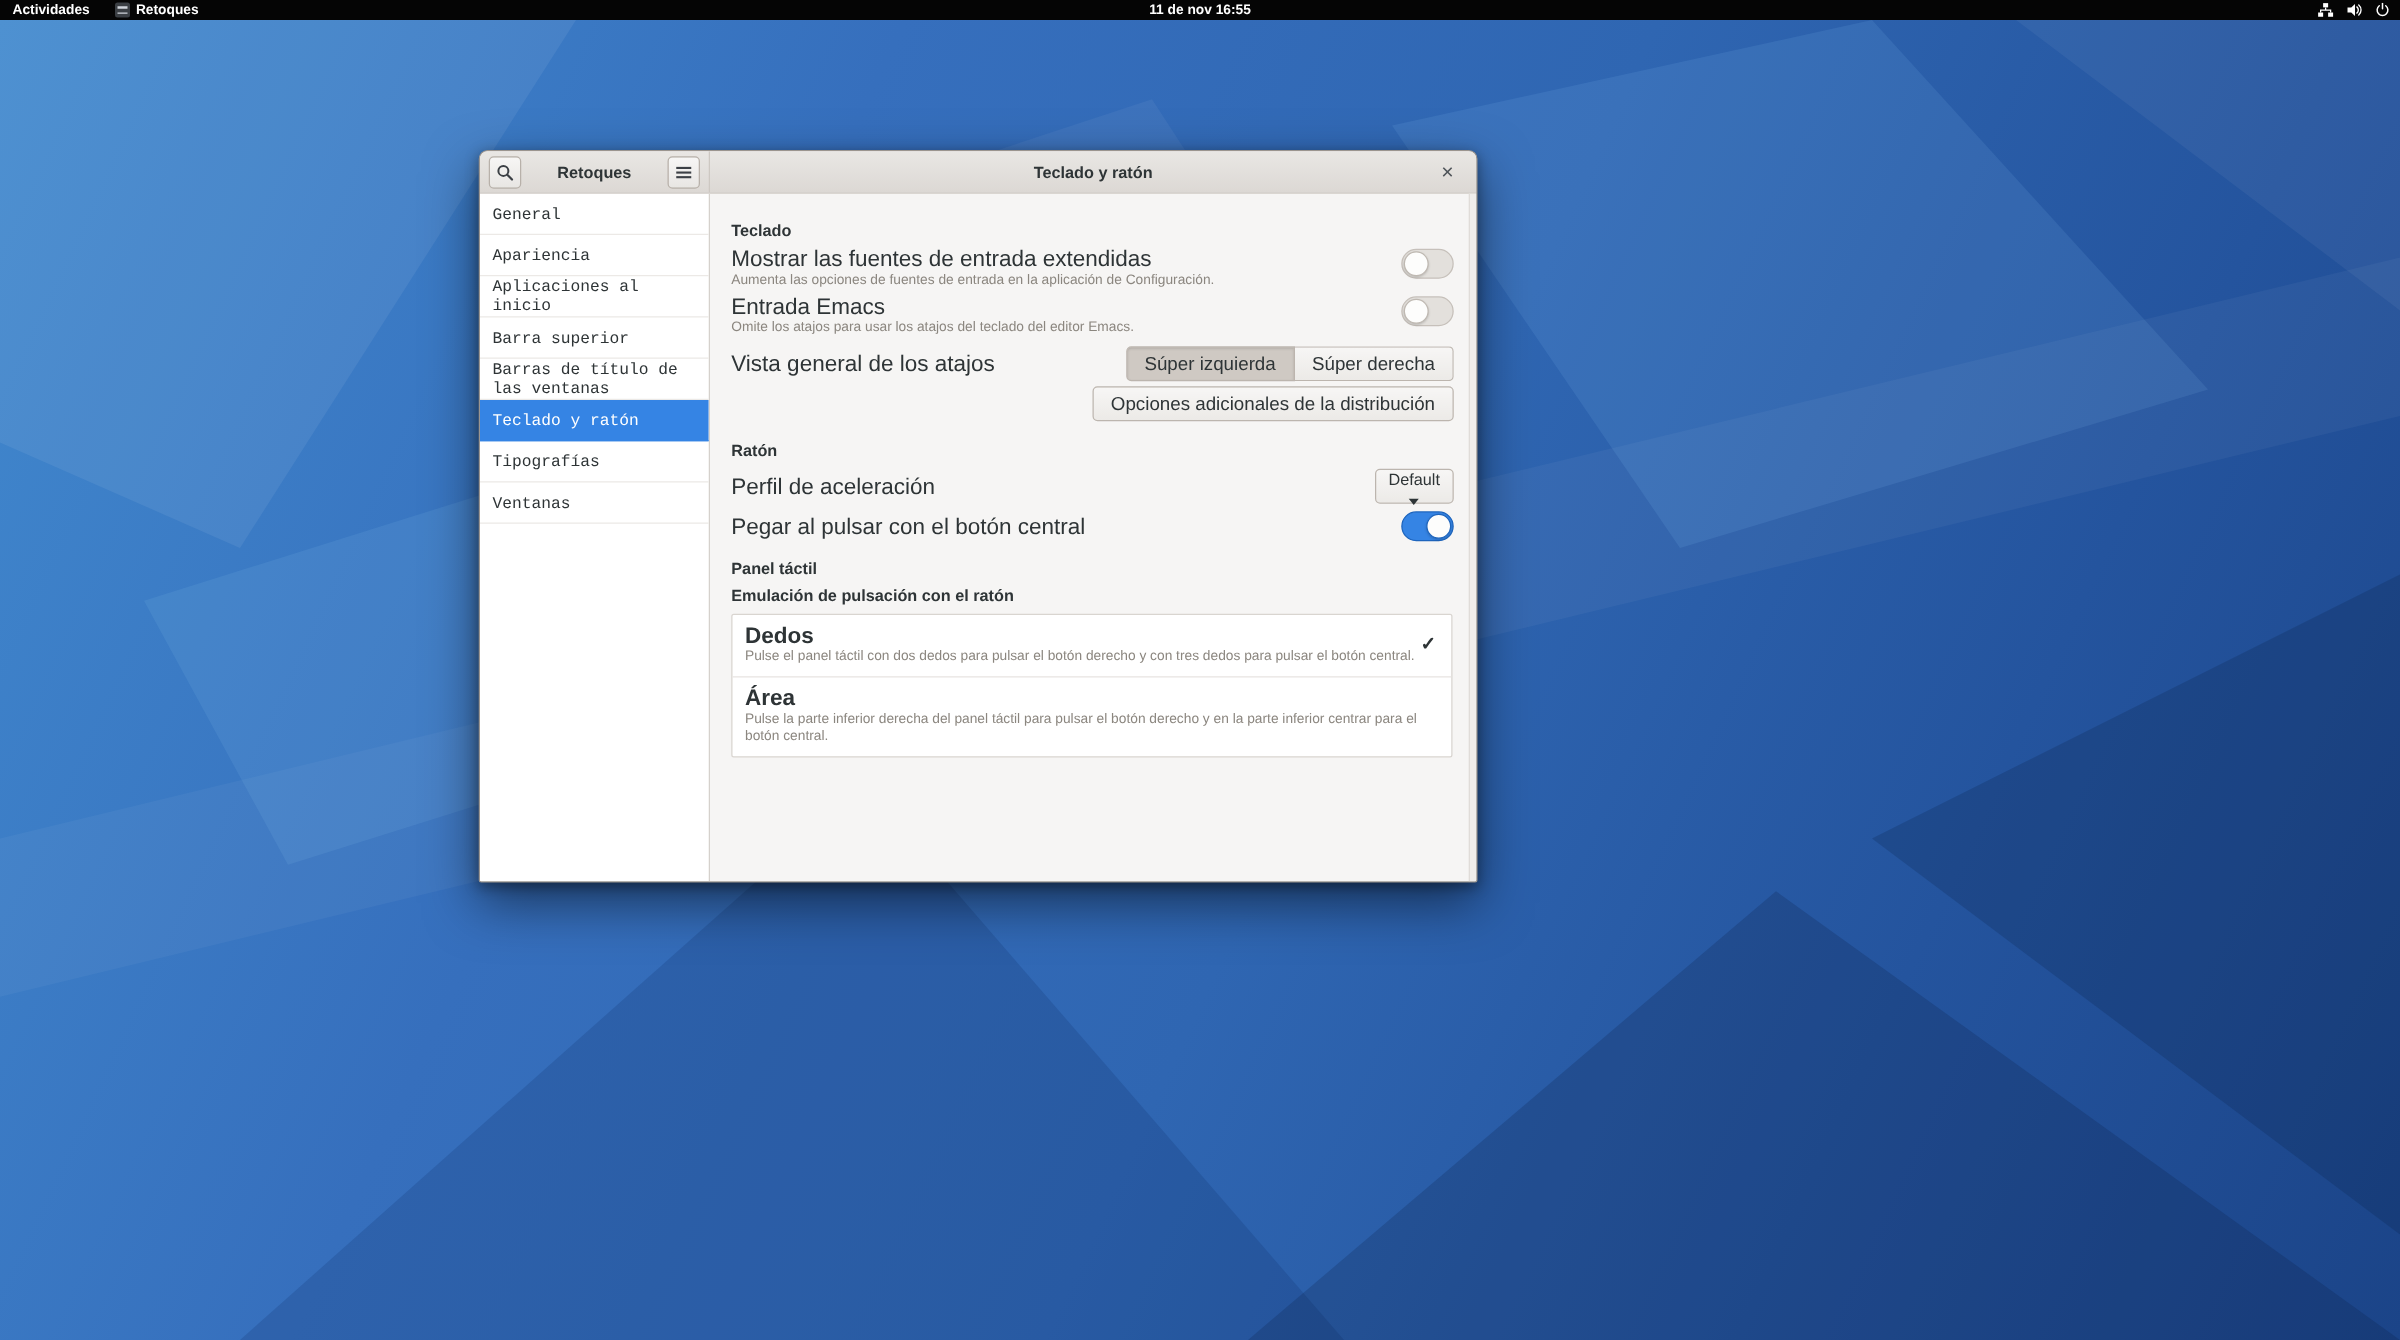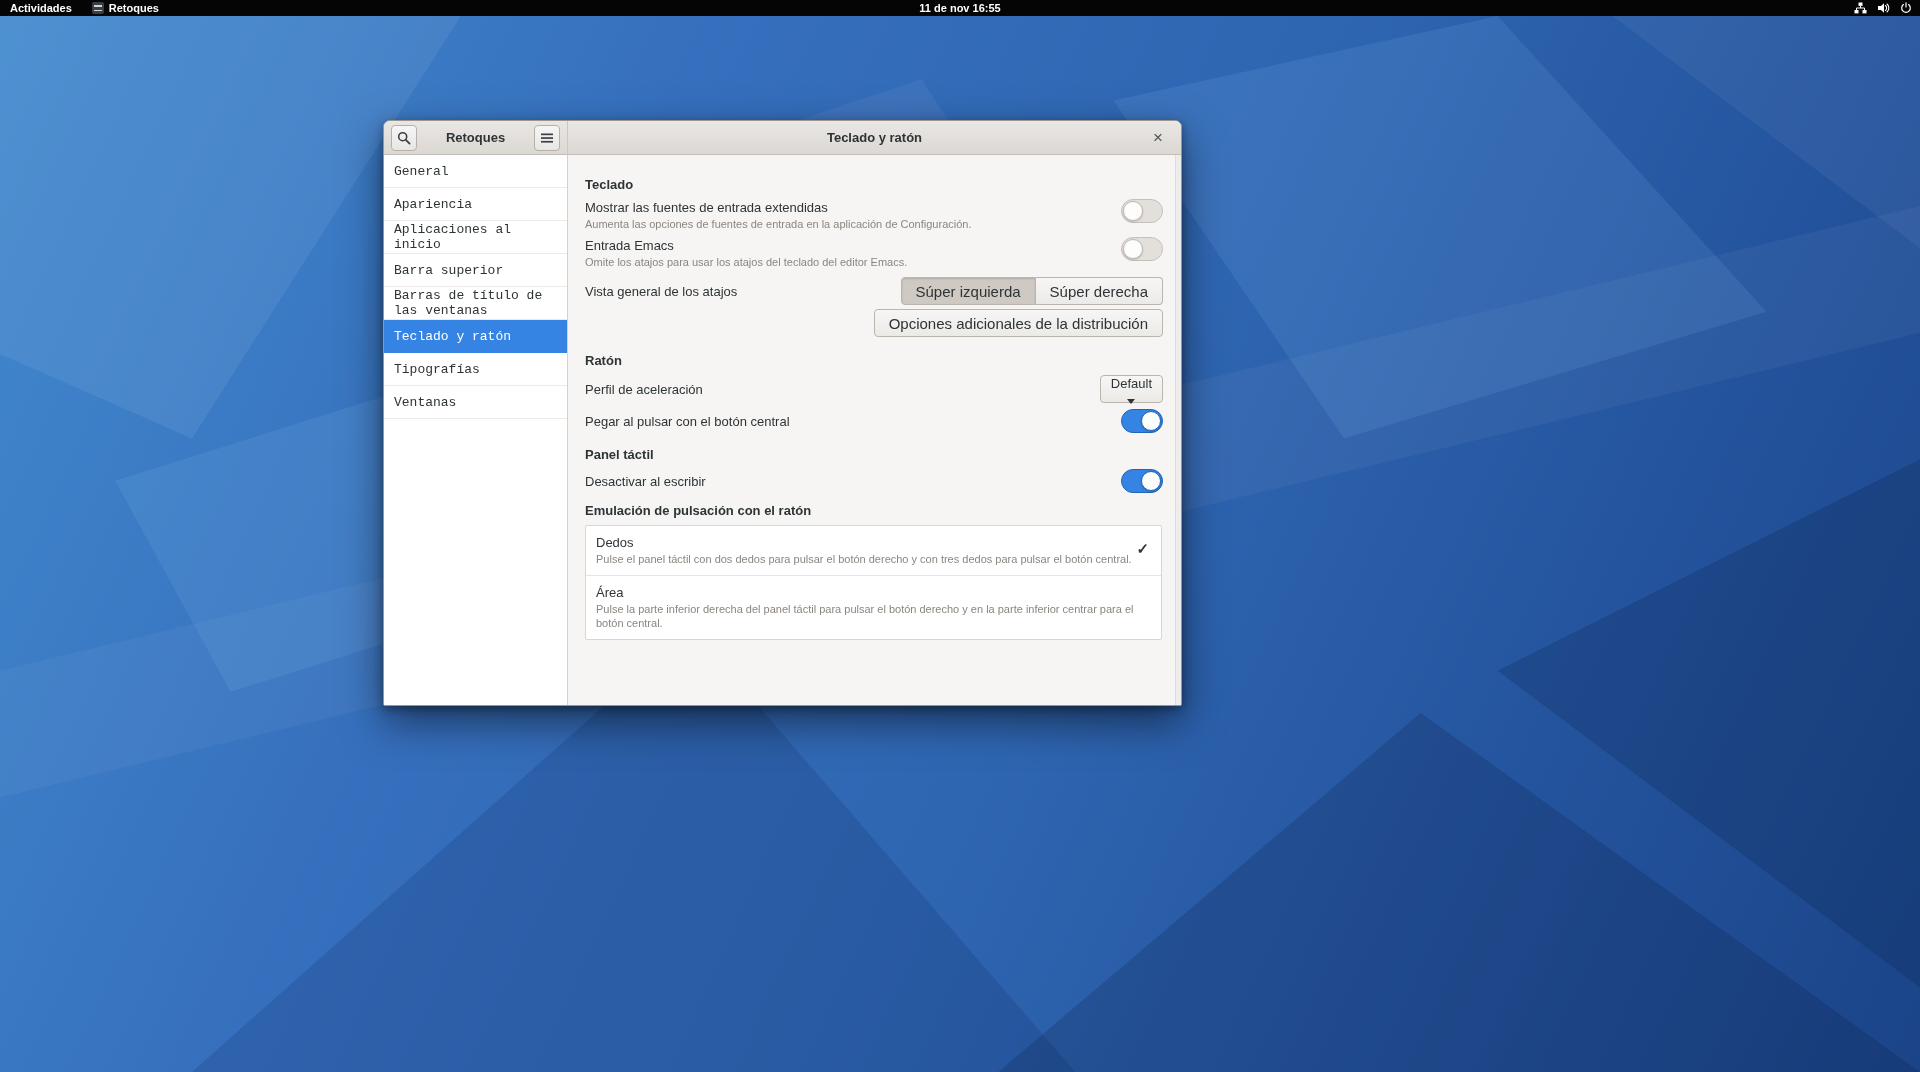--- a/index.html
+++ b/index.html
@@ -72,21 +72,21 @@
   .sidebar li.selected { background:#3584e4; color:#ffffff; border-bottom-color:#3584e4; }
 
   .content-wrap { flex:1; position:relative; min-width:0; background:#f6f5f4; }
   .content { position:absolute; inset:0; right:6px; padding:22px 12px 0 17px; overflow:hidden; }
   .scrollbar { position:absolute; top:0; right:0; width:6px; bottom:0;
     background:#efedeb; border-left:1px solid #e0dcd8; }
 
   .section-title { font-size:13px; font-weight:700; margin-bottom:7px; color:#2e3436; }
   .row { display:flex; align-items:flex-start; }
   .row-text { flex:1; min-width:0; }
-  .row-label { font-size:13px; color:#2e3436; line-height:17px; }
+  .row-label { font-size:18px; color:#2e3436; line-height:17px; }
   .row-sub { font-size:11px; color:#8b867f; line-height:14px; margin-top:1px; }
   .mb6{margin-bottom:6px;} .mb8{margin-bottom:8px;} .mb4{margin-bottom:4px;}
   .mb14{margin-bottom:14px;} .mb16{margin-bottom:16px;} .mb10{margin-bottom:10px;}
   .vcenter { align-items:center; }
 
   
   .switch { width:42px; height:24px; border-radius:12px; background:#e3e0dc;
     border:1px solid #c6c0ba; position:relative; cursor:pointer; flex:0 0 42px; margin-left:12px; }
   .switch .knob { position:absolute; top:1px; left:1px; width:20px; height:20px;
     border-radius:50%; background:#fdfdfc; border:1px solid #bfb9b2;
@@ -110,21 +110,21 @@
     border:1px solid #bcb5ae; border-radius:4px; cursor:pointer; margin-left:12px;flex-direction:column; }
   .caret { width:0; height:0; border-left:4px solid transparent;
     border-right:4px solid transparent; border-top:5px solid #2e3436; }
 
   
   .card { background:#ffffff; border:1px solid #d9d5d0; border-radius:2px;
     margin-right:1px; }
   .card-row { padding:8px 12px 9px 10px; border-bottom:1px solid #e7e4e1;
     position:relative; cursor:pointer; }
   .card-row:last-child { border-bottom:0; }
-  .card-row .row-label { font-weight:400; }
+  .card-row .row-label { font-weight:700; }
   .card-check { position:absolute; right:12px; top:14px; font-size:15px;
     font-weight:700; color:#2e3436; }
 
   svg { display:block; }
 </style>
 </head>
 <body>
 
 <div class="wallpaper">
   <div class="shape s1"></div>
@@ -295,28 +295,20 @@
           <div class="row-text">
             <div class="row-label">Pegar al pulsar con el botón central</div>
           </div>
           <div class="switch on">
               <div class="knob"></div>
             </div>
         </div>
 
         <div class="section-title">Panel táctil</div>
 
-        <div class="row vcenter mb10">
-          <div class="row-text">
-            <div class="row-label">Desactivar al escribir</div>
-          </div>
-          <div class="switch on">
-              <div class="knob"></div>
-            </div>
-        </div>
 
         <div class="section-title">Emulación de pulsación con el ratón</div>
 
         <div class="card">
           <div class="card-row">
             <div class="row-label">Dedos</div>
             <div class="row-sub">Pulse el panel táctil con dos dedos para pulsar el botón derecho y con tres dedos para pulsar el botón central.</div>
             <span class="card-check">✓</span>
           </div>
           <div class="card-row">

